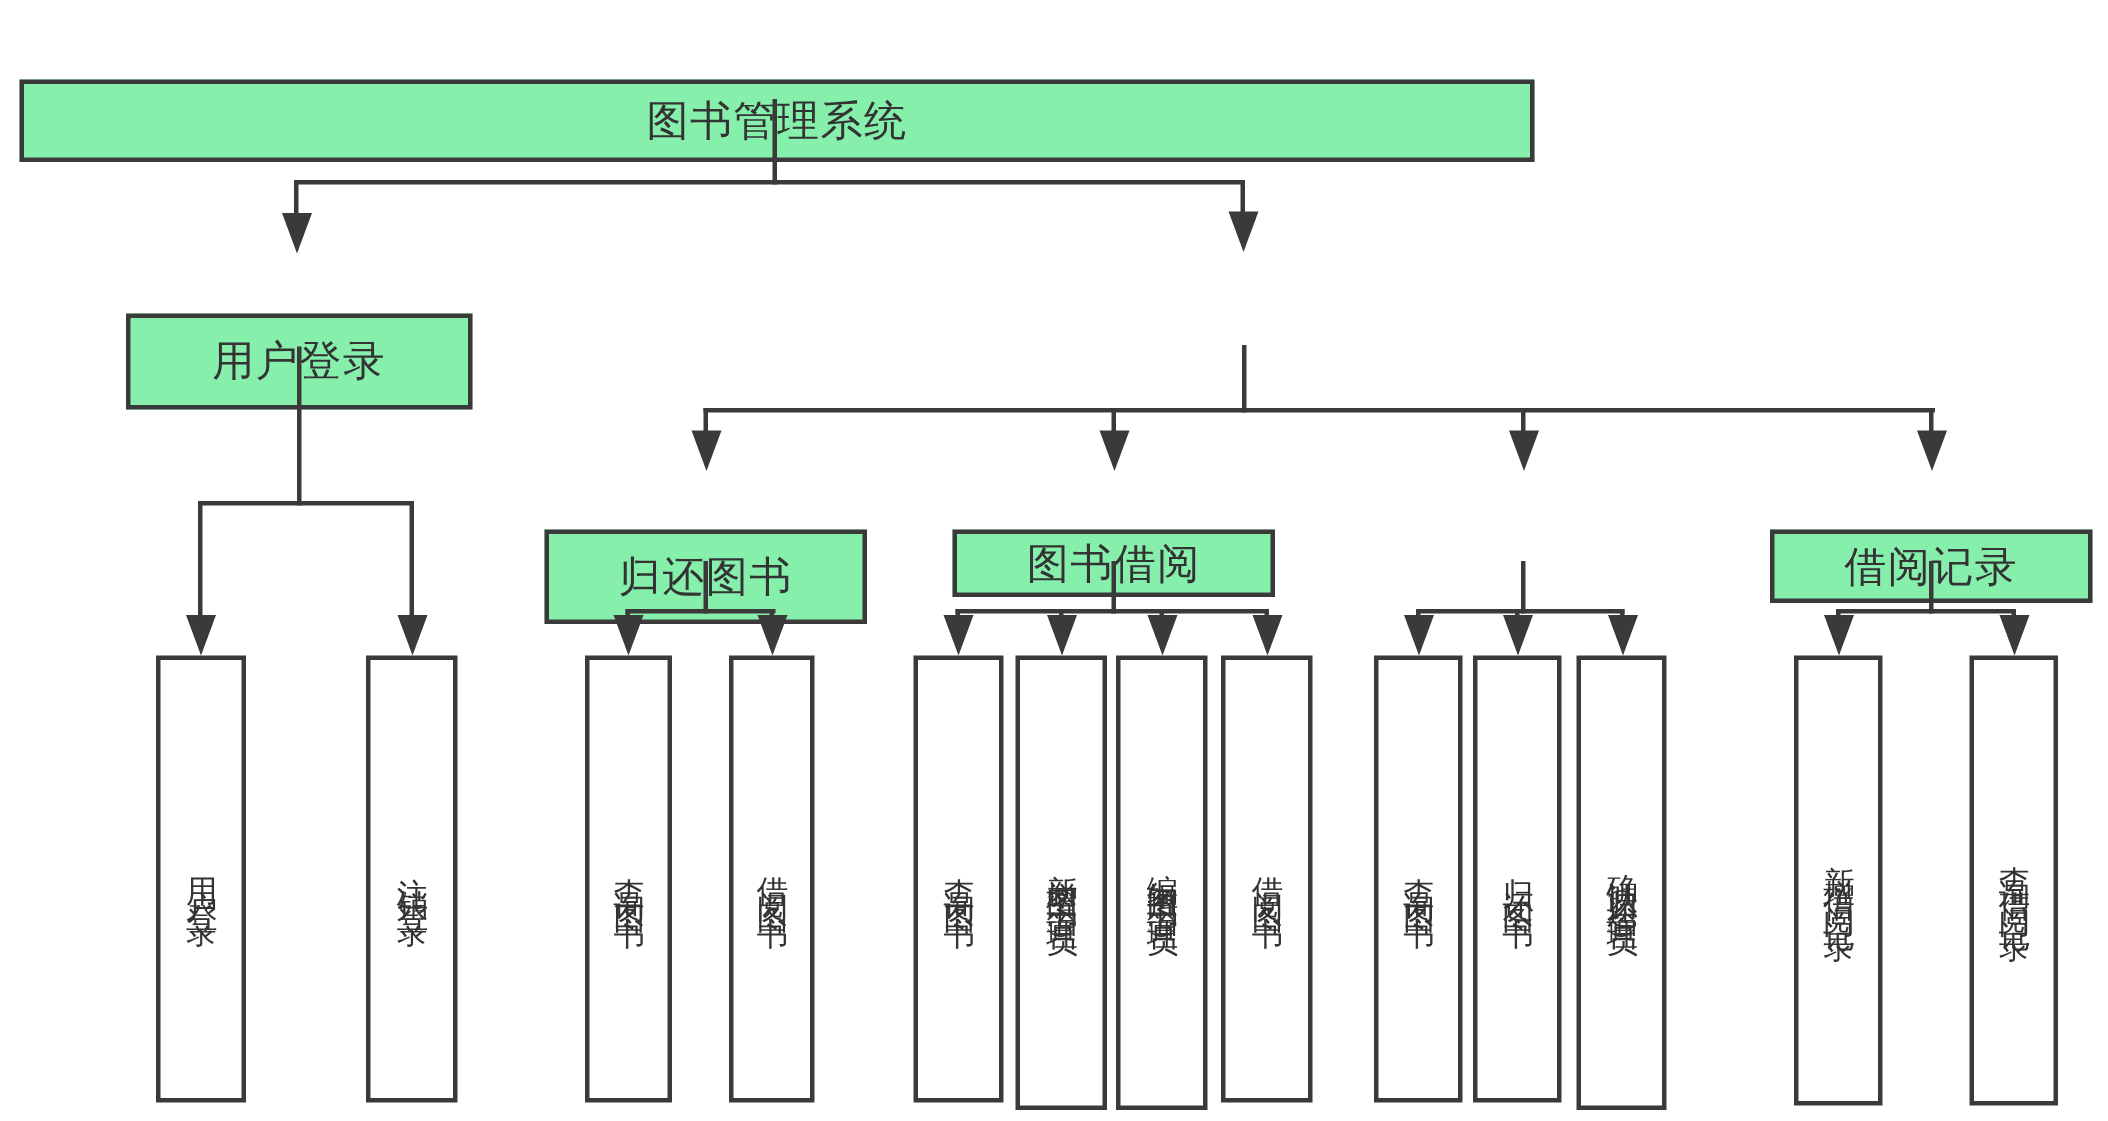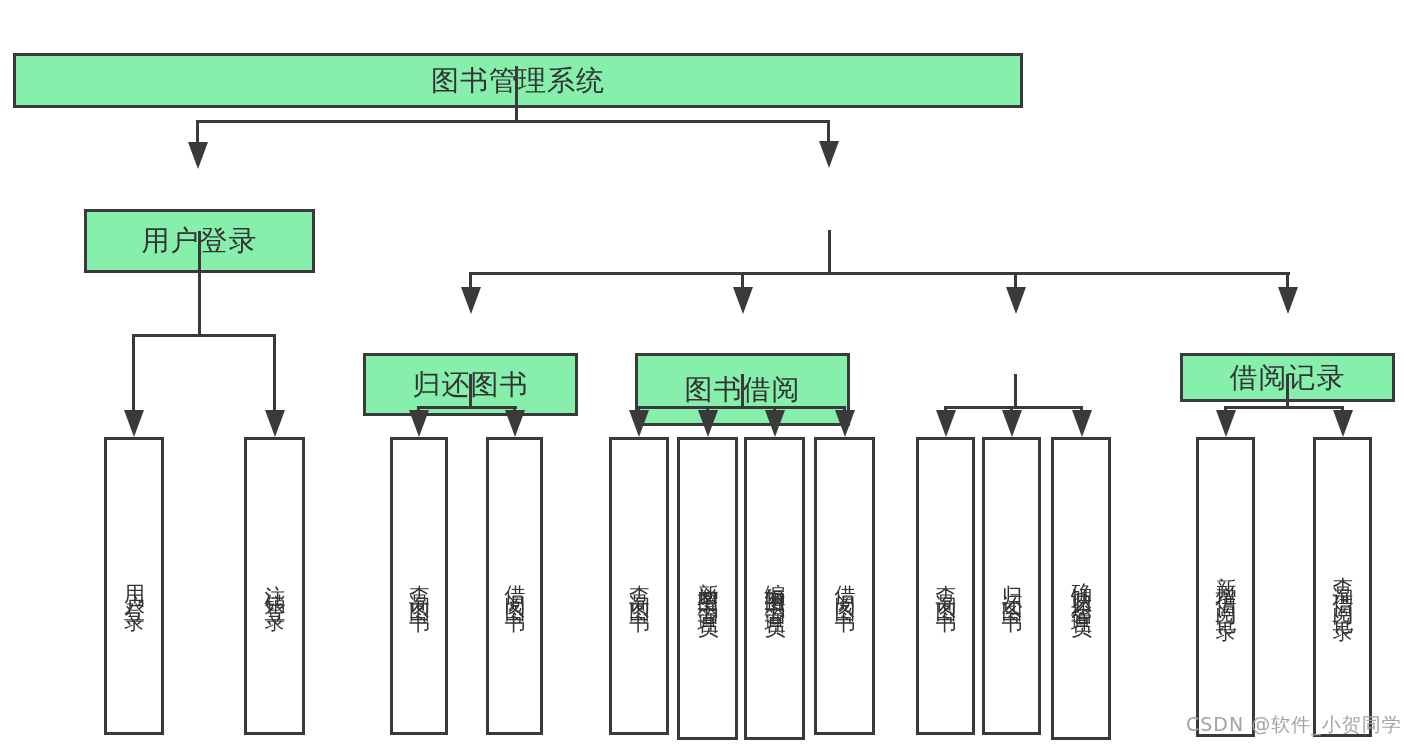--- a/index.html
+++ b/index.html
@@ -65,21 +65,21 @@
 
 <div class="stage">
 
   <div class="hbox" style="left:13px;top:13px;width:1010px;height:55px;">图书管理系统</div>
 
   <div class="hbox" style="left:84px;top:169px;width:231px;height:64px;">用户登录</div>
 
 
   <div class="hbox" style="left:363px;top:313px;width:215px;height:63px;">归还图书</div>
 
-  <div class="hbox" style="left:635px;top:313px;width:215px;height:73px;text-align:right;">图书借阅</div>
+  <div class="hbox" style="left:635px;top:313px;width:215px;height:45px;text-align:right;">图书借阅</div>
 
 
   <div class="hbox" style="left:1180px;top:313px;width:215px;height:49px;">借阅记录</div>
 
   <div class="vbox" style="left:104px;top:437px;width:60px;height:298px;">
     <span>用户登录</span>
   </div>
 
   <div class="vbox" style="left:244px;top:437px;width:61px;height:298px;">
     <span>注销登录</span>
@@ -181,15 +181,14 @@
   <div class="arw" style="left:1002px;top:410px;"></div>
   <div class="arw" style="left:1072px;top:410px;"></div>
 
   <div class="ln ln-v" style="left:1286px;top:374px;height:35px;"></div>
   <div class="ln ln-h" style="left:1224px;top:406px;width:120px;"></div>
   <div class="ln ln-v" style="left:1224px;top:406px;height:8px;"></div>
   <div class="ln ln-v" style="left:1341px;top:406px;height:8px;"></div>
   <div class="arw" style="left:1216px;top:410px;"></div>
   <div class="arw" style="left:1333px;top:410px;"></div>
 
-  <div class="watermark">CSDN @软件_小贺同学</div>
 
 </div>
 
 </body></html>

